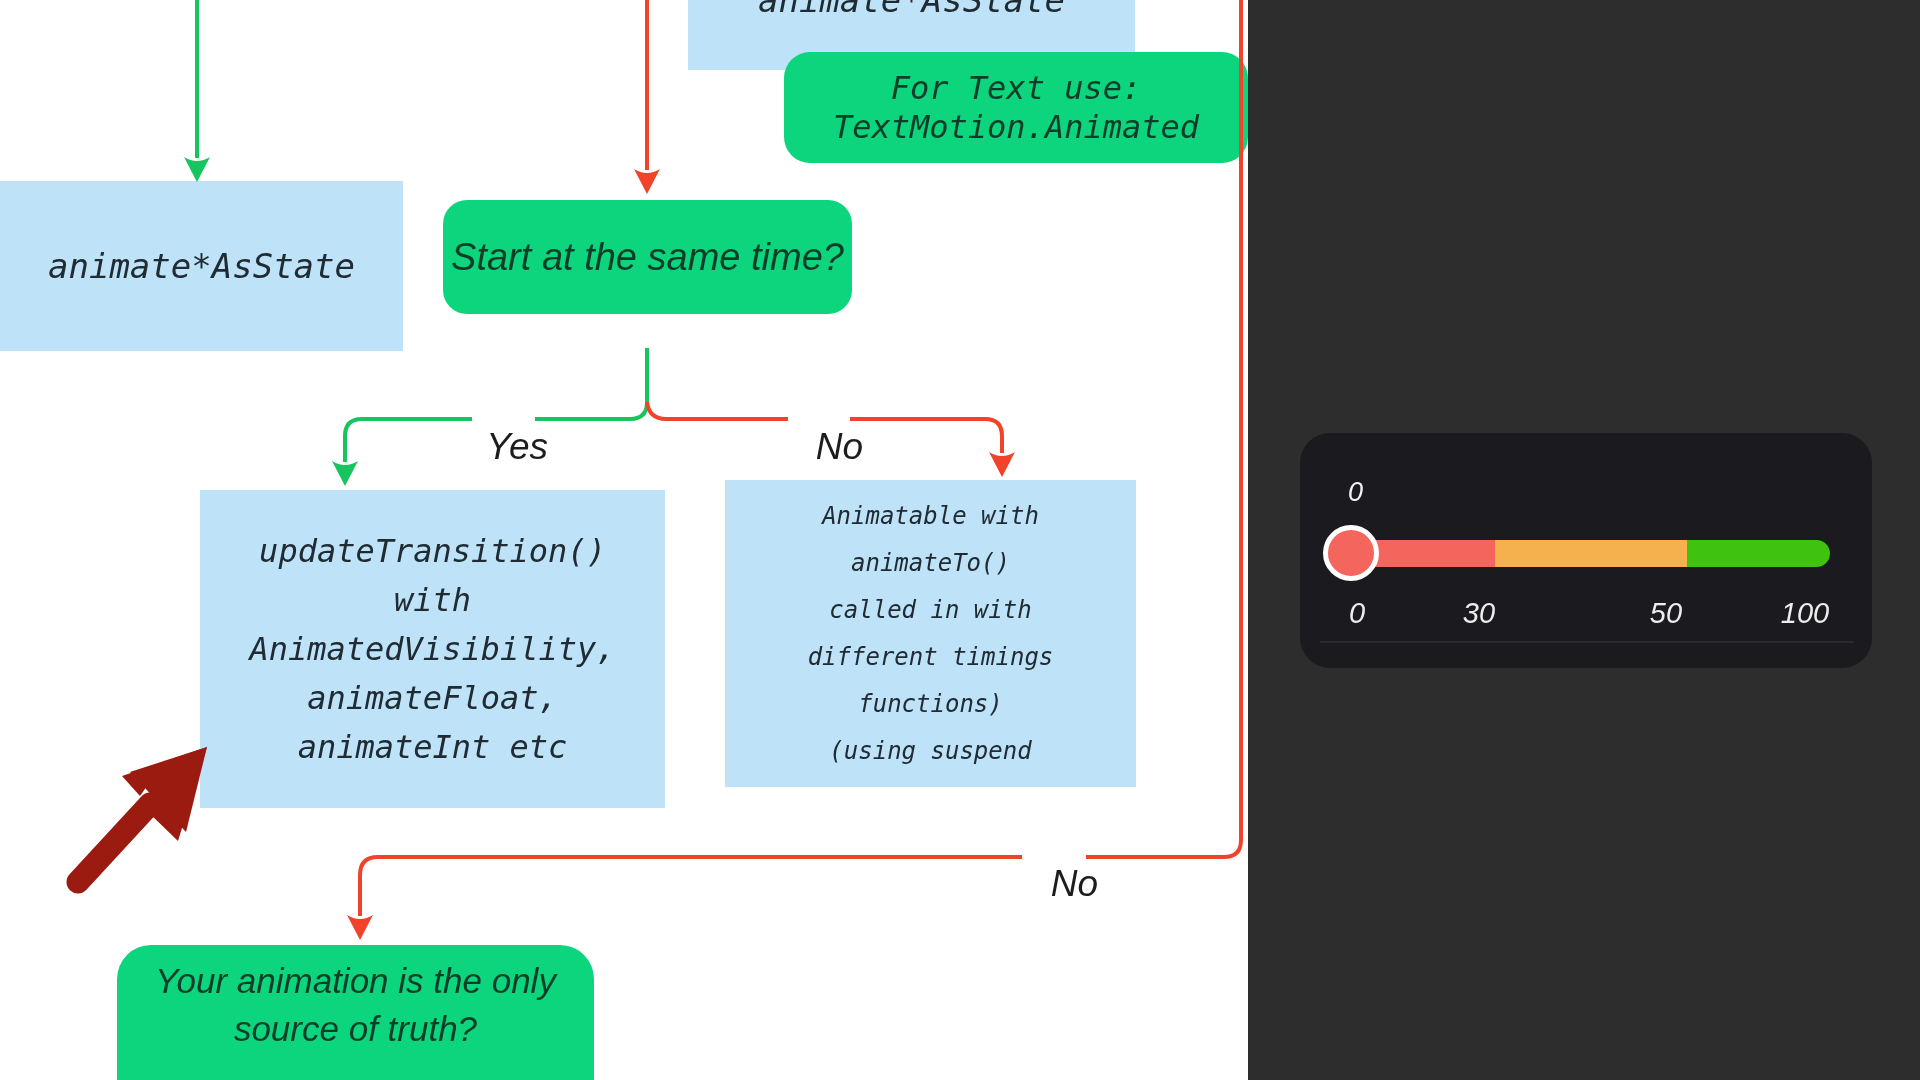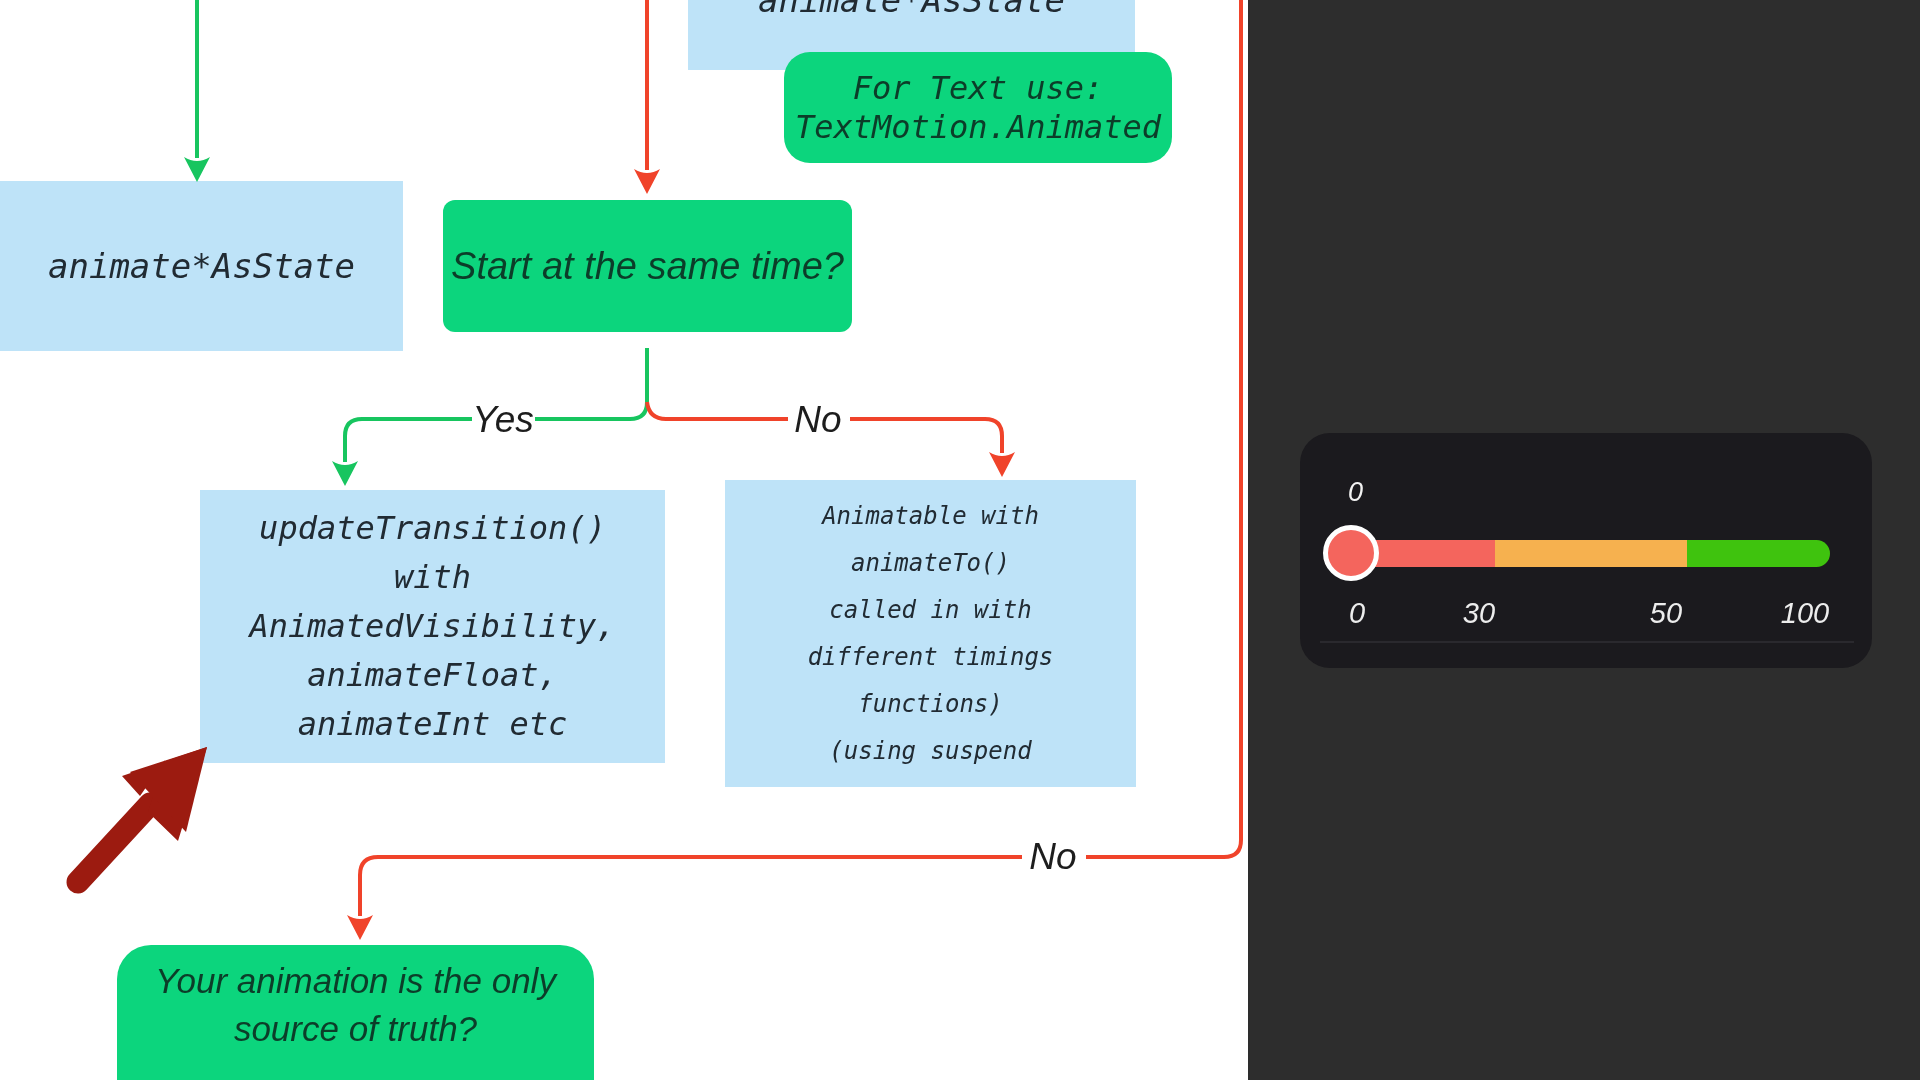--- a/index.html
+++ b/index.html
@@ -7,30 +7,30 @@
          font-family:"Liberation Sans", sans-serif;font-style:italic;}
   
   .flow{position:absolute;left:0;top:0;width:1248px;height:1080px;background:#ffffff;}
   .flow svg{position:absolute;left:0;top:0;z-index:3;pointer-events:none;}
   .node{position:absolute;z-index:2;display:flex;flex-direction:column;align-items:center;
         justify-content:center;text-align:center;}
   .blue{background:#BEE3F8;color:#212B33;
         font-family:"DejaVu Sans Mono","Liberation Mono",monospace;}
   .green{background:#0CD57D;color:#0C3D29;border-radius:32px;}
   .mono{font-family:"DejaVu Sans Mono","Liberation Mono",monospace;}
-  .branch-label{position:absolute;z-index:4;width:90px;text-align:center;
-        font-size:37px;color:#1d1d1d;}
+  .branch-label{position:absolute;z-index:4;width:90px;text-align:right;
+        font-size:37px;color:#1d1d1d;margin-top:27px;}
   #box-top-clip{left:688px;top:0;width:447px;height:70px;overflow:hidden;display:block;}
   #box-top-clip .clip-text{position:absolute;left:0;right:0;top:-18px;text-align:center;
         font-size:34px;line-height:36px;}
   #box-animate{left:0;top:181px;width:403px;height:170px;font-size:34px;}
-  #box-start{left:443px;top:200px;width:409px;height:132px;font-size:38px;border-radius:12px;text-align:center;}
-  #box-fortext{left:784px;top:52px;width:388px;height:111px;font-size:32px;line-height:39px;
+  #box-start{left:443px;top:200px;width:409px;height:114px;font-size:38px;border-radius:24px;text-align:center;}
+  #box-fortext{left:784px;top:52px;width:464px;height:111px;font-size:32px;line-height:39px;
         border-radius:26px;color:#0C3D29;}
-  #box-update{left:200px;top:490px;width:465px;height:273px;font-size:32px;line-height:49px;}
+  #box-update{left:200px;top:490px;width:465px;height:318px;font-size:32px;line-height:49px;}
   #box-animatable{left:725px;top:480px;width:411px;height:307px;font-size:24px;line-height:47px;}
   #box-gesture{left:117px;top:945px;width:477px;height:210px;font-size:35px;line-height:48px;
         border-radius:34px;justify-content:flex-start;padding-top:12px;box-sizing:border-box;}
   #label-yes{left:458px;top:399px;}
   #label-no-branch{left:773px;top:399px;}
   #label-no-bottom{left:1008px;top:836px;}
   
   .panel{position:absolute;left:1248px;top:0;width:672px;height:1080px;background:#2D2D2D;}
   .card{position:absolute;left:52px;top:433px;width:572px;height:235px;background:#1B1A1E;
         border-radius:30px;color:#ECECEC;}

